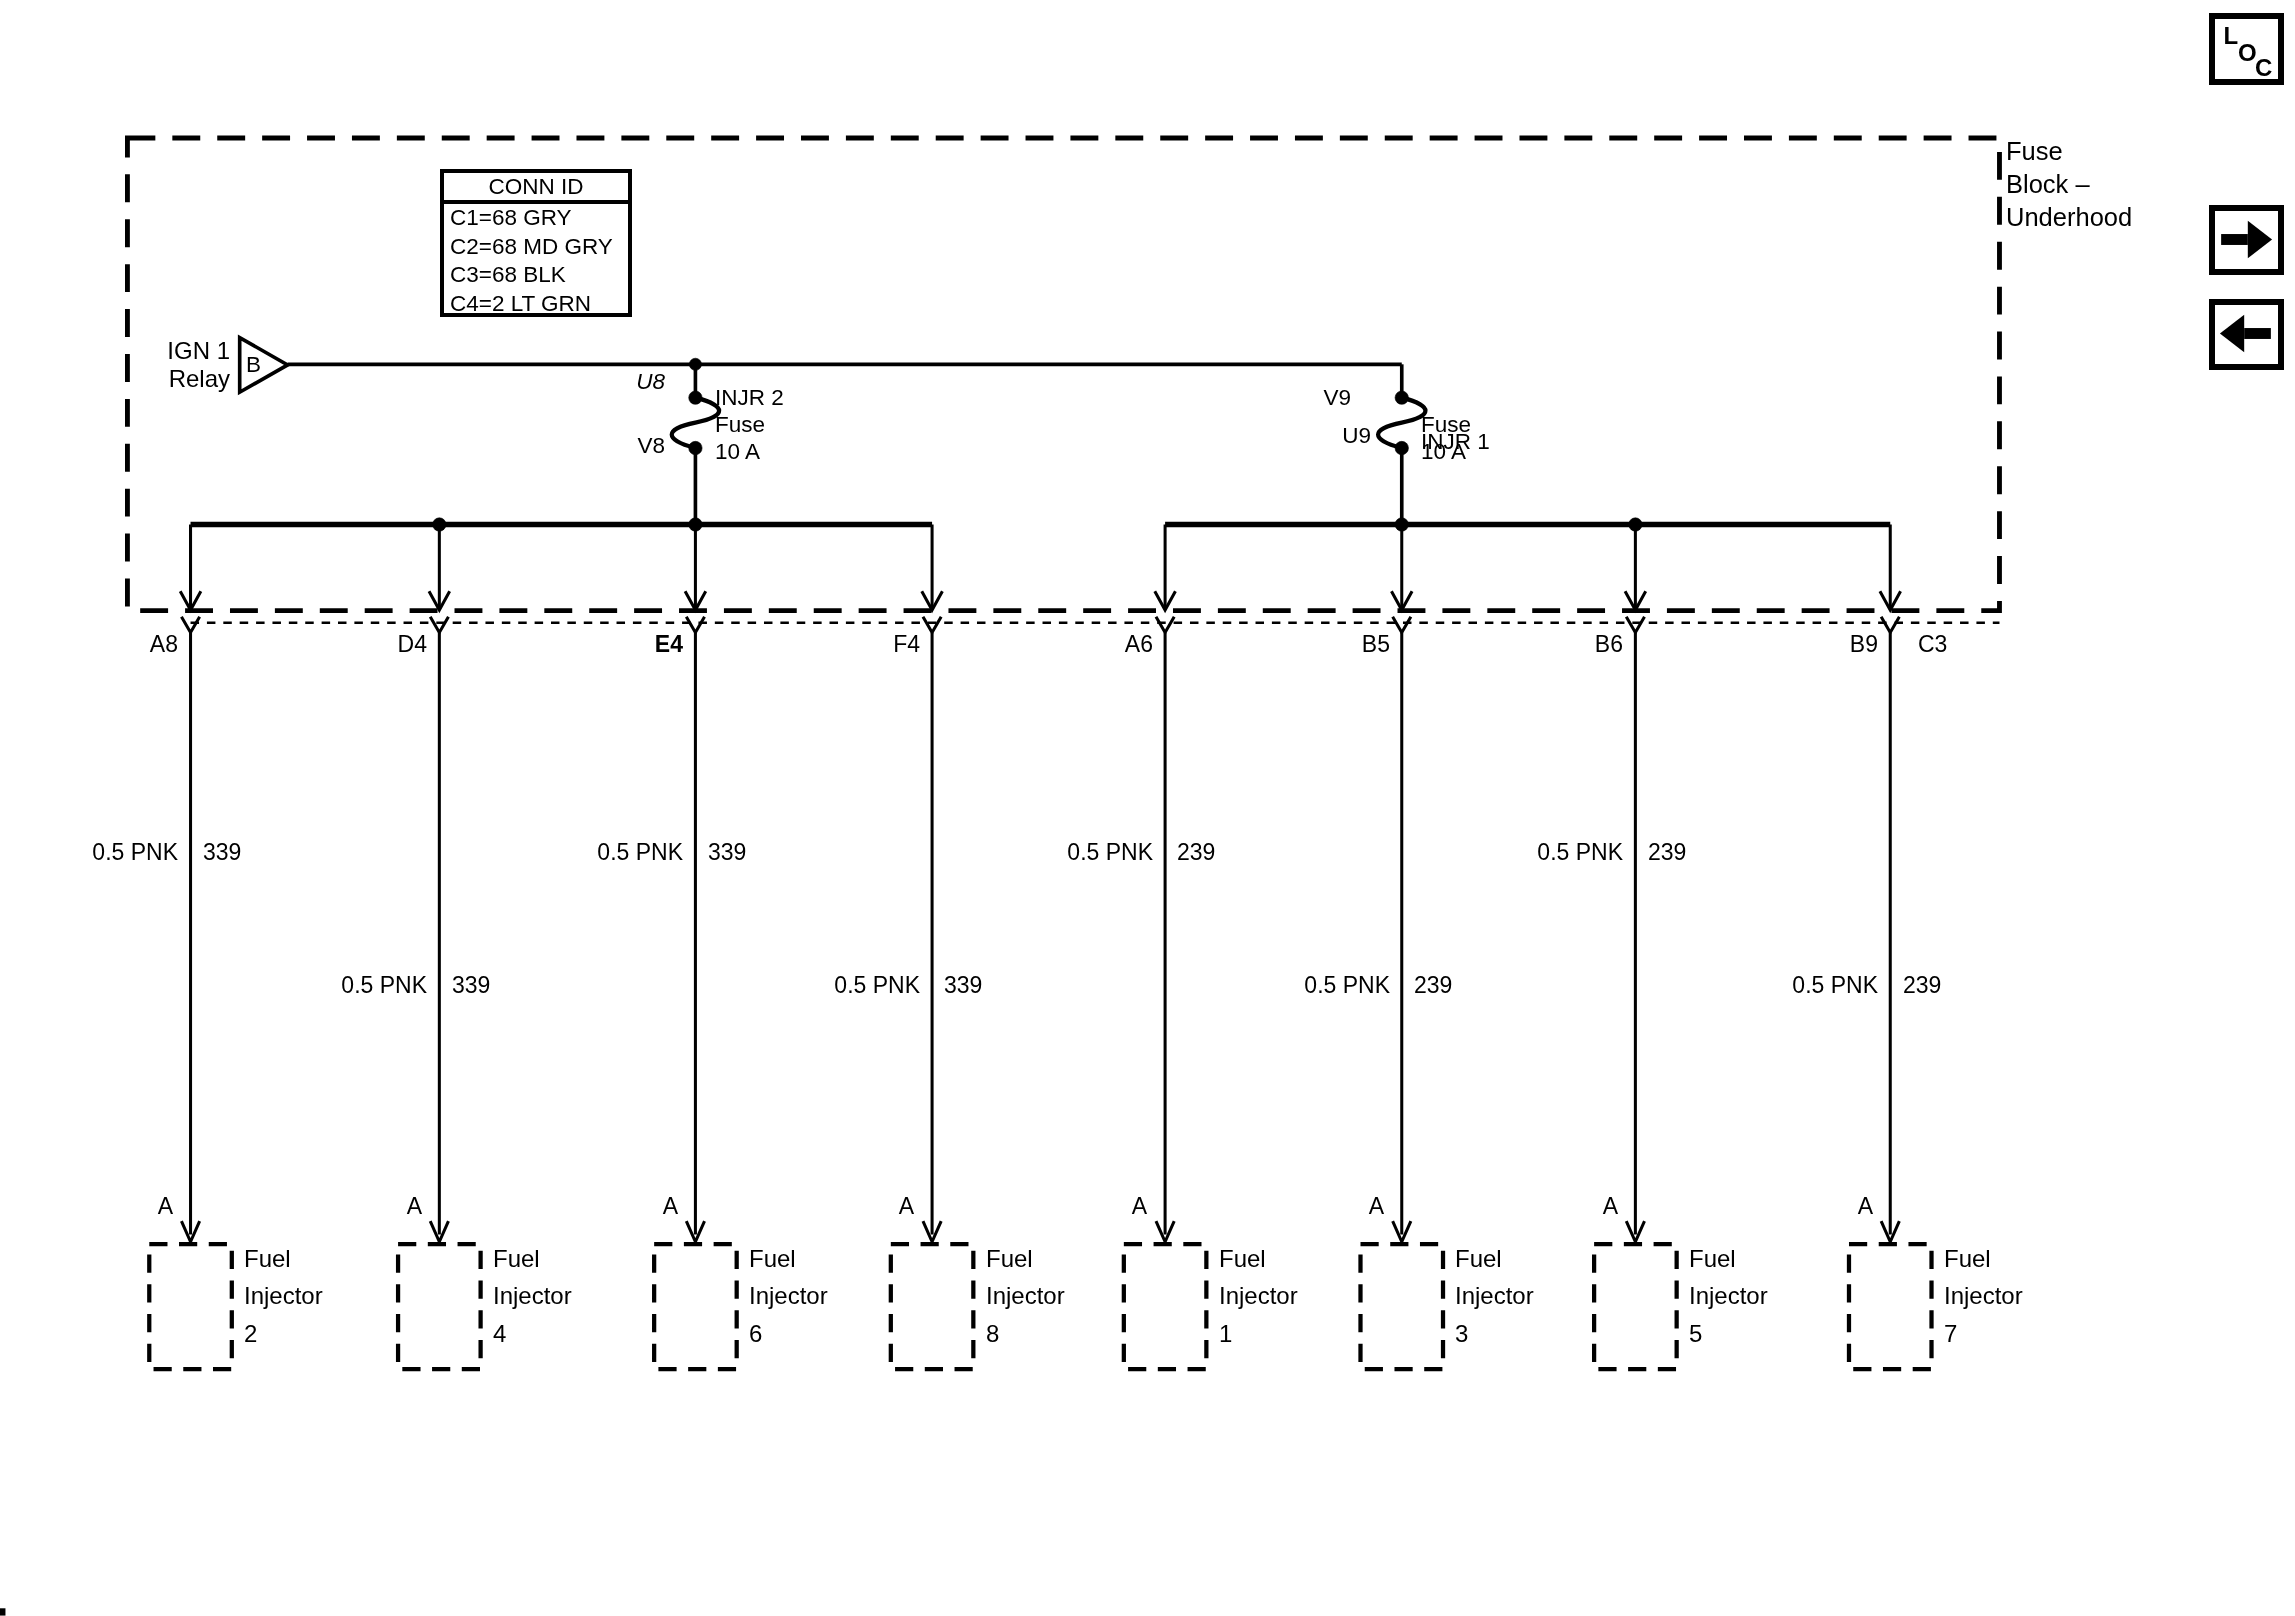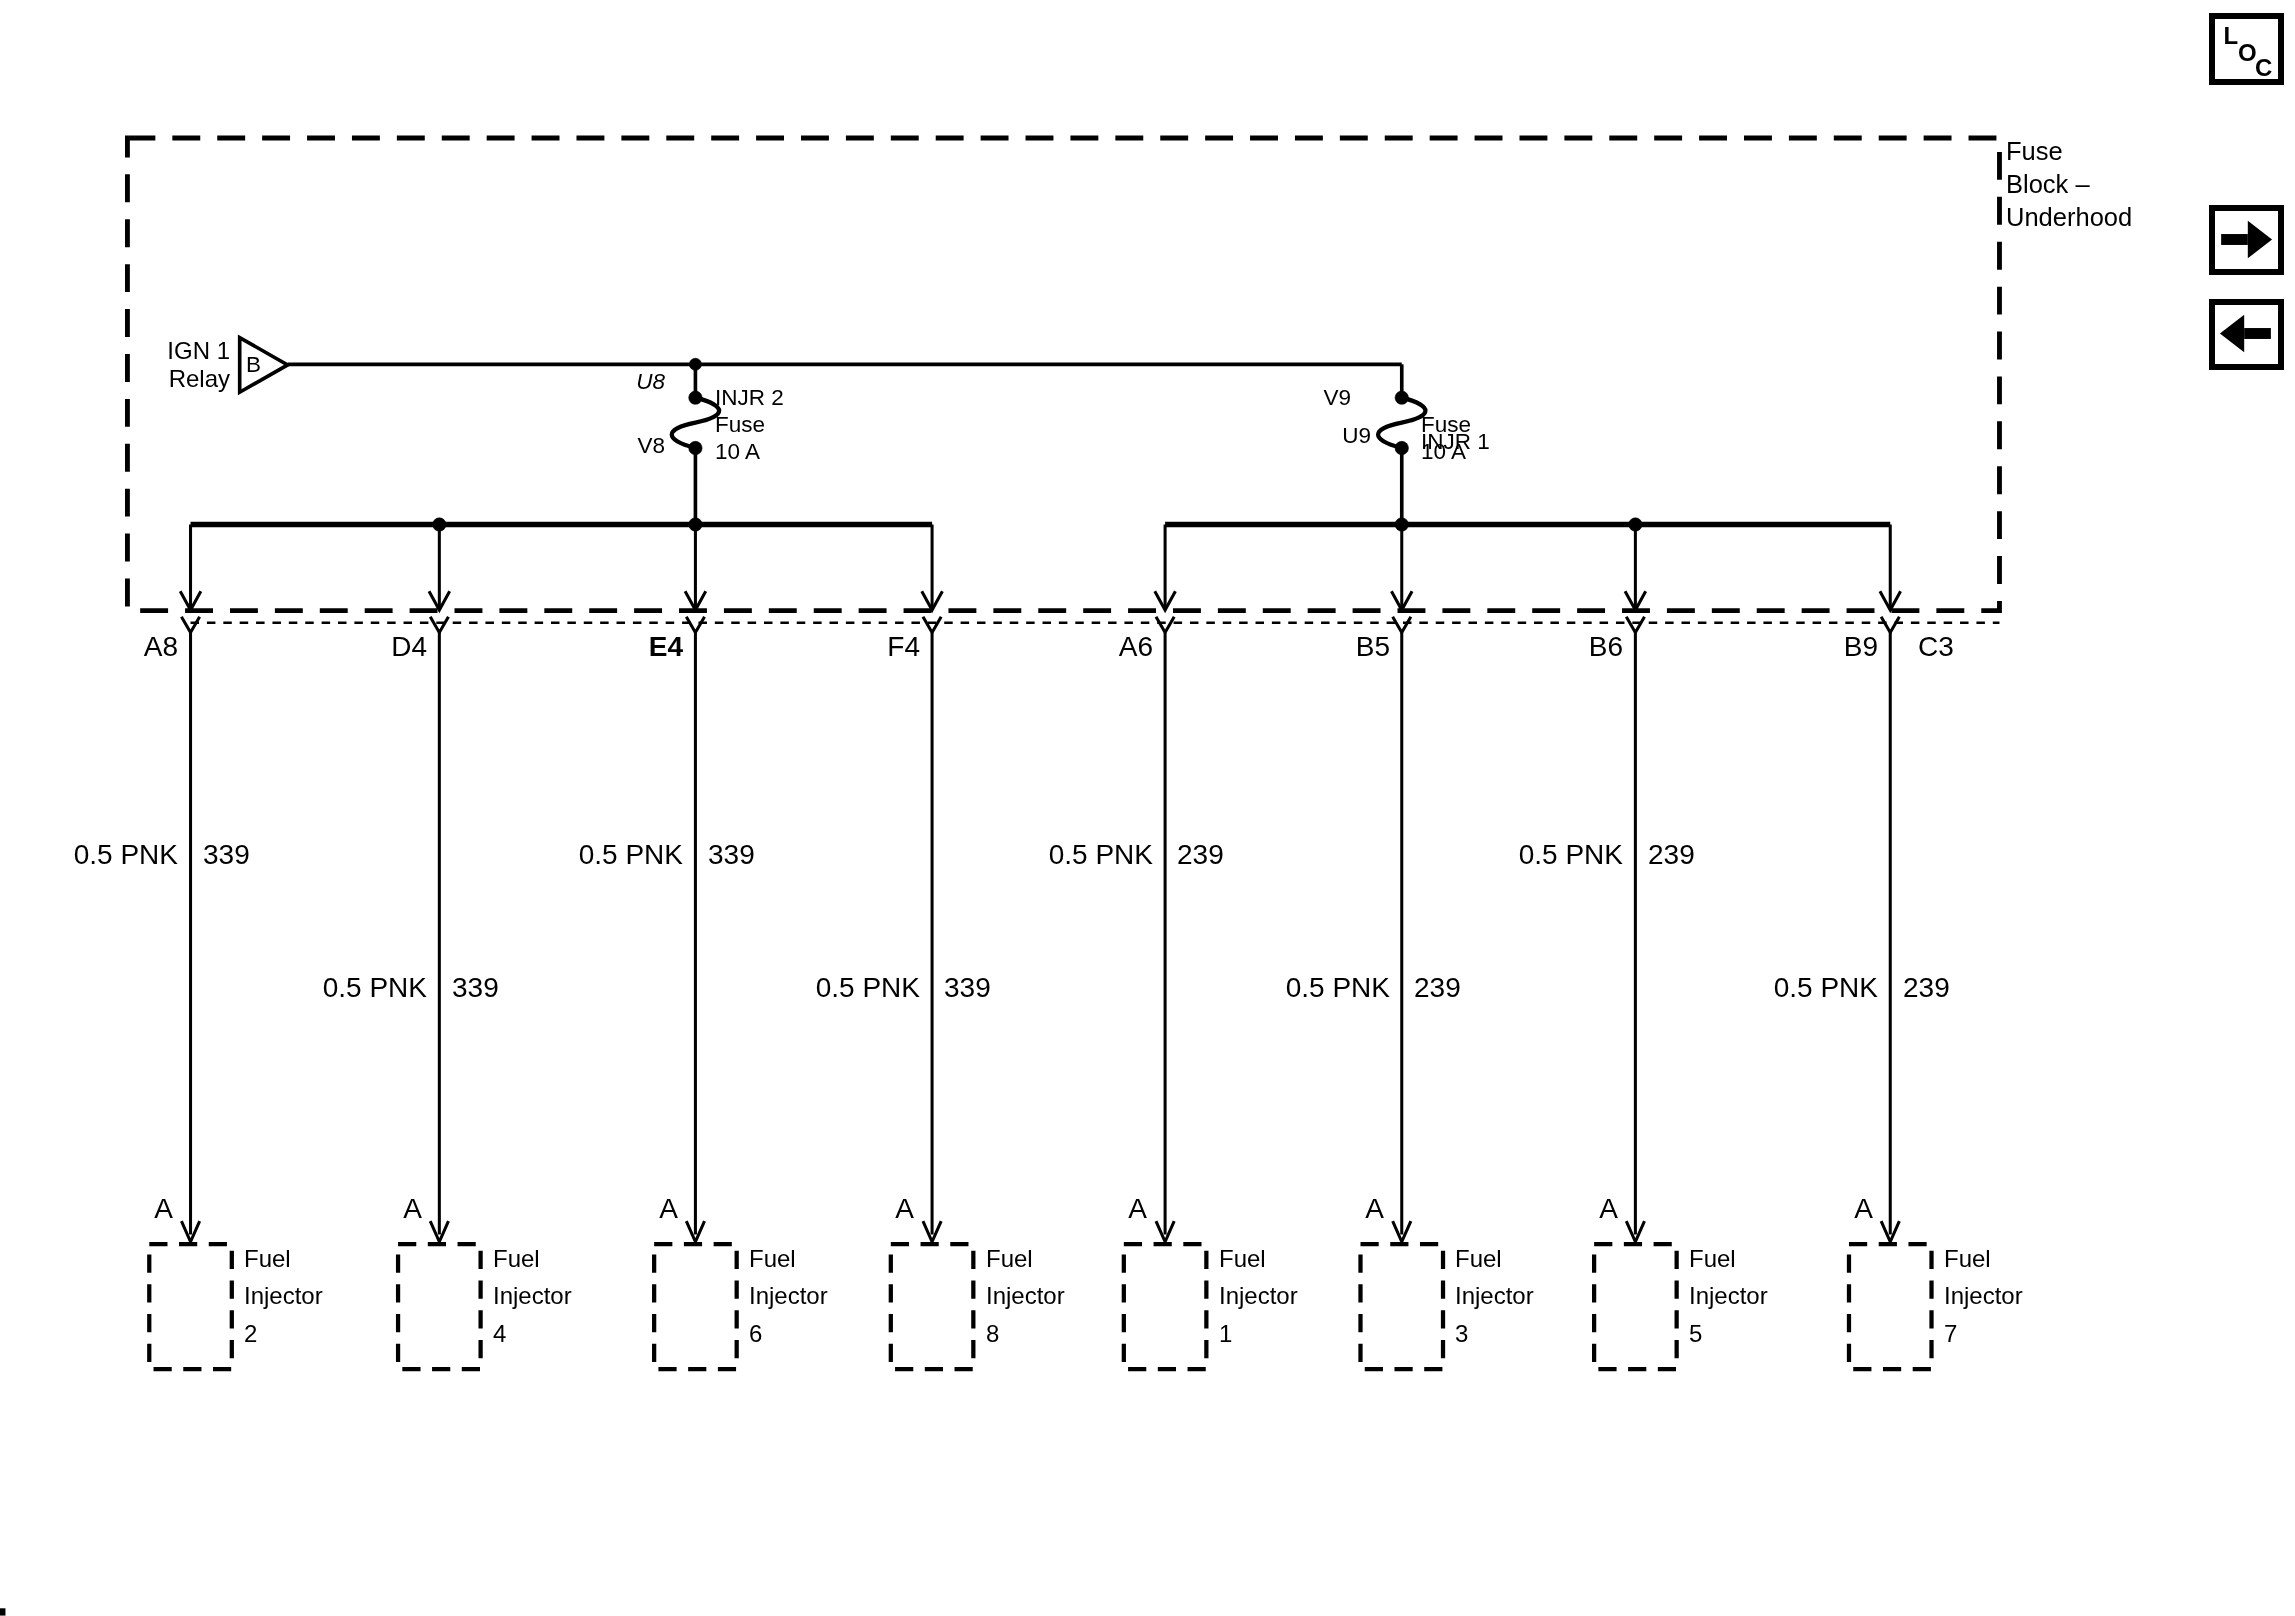--- a/index.html
+++ b/index.html
@@ -1,19 +1,19 @@
 <!DOCTYPE html>
 <html style="font-size:9.7px"><head>
 <meta charset="utf-8">
 <style>
   html,body{margin:0;padding:0;background:#ffffff;}
   #stage{position:relative;width:2295px;height:1617px;background:#fff;overflow:hidden;
          font-family:"Liberation Sans", sans-serif;color:#000;}
   svg.art{position:absolute;left:0;top:0;}
-  .t{position:absolute;white-space:nowrap;font-size:28px;line-height:1.15;color:#000;}
+  .t{position:absolute;white-space:nowrap;font-size:23px;line-height:1.15;color:#000;}
   .right{text-align:right;}
   .f36{font-size:22.5px;}
   .f38{font-size:24px;}
   .title{font-size:25.5px;line-height:33px;}
   
   .conn-table{position:absolute;left:440px;top:169px;width:192px;height:148px;
               border:4.9px solid #000;box-sizing:border-box;background:#fff;}
   .conn-table .hdr{border-bottom:4.2px solid #000;height:27px;font-size:22.5px;
                    display:flex;align-items:center;justify-content:center;}
   .conn-table .row{font-size:22.5px;padding-left:6px;line-height:28.5px;}
@@ -138,20 +138,27 @@
       <rect x="0" y="2650" width="9" height="12" fill="#000" stroke="none"></rect>
     </g>
   </svg>
 
   <div class="t title" style="left:2006px;top:135px;width:285px;white-space:normal;">
     <div>Fuse</div>
     <div>Block –</div>
     <div>Underhood</div>
   </div>
 
+  <div class="conn-table">
+    <div class="hdr">CONN ID</div>
+    <div class="row">C1=68 GRY</div>
+    <div class="row">C2=68 MD GRY</div>
+    <div class="row">C3=68 BLK</div>
+    <div class="row">C4=2 LT GRN</div>
+  </div>
 
   <div class="t right f38" style="left:109px;top:337px;width:121px;">IGN 1</div>
   <div class="t right f38" style="left:109px;top:365px;width:121px;">Relay</div>
   <div class="t f36" style="left:246px;top:352px;">B</div>
 
   <div class="t right f36" style="left:550px;top:369px;width:115px;font-style:italic;">U8</div>
   <div class="t right f36" style="left:550px;top:433px;width:115px;">V8</div>
   <div class="t f36" style="left:715px;top:385px;">INJR 2</div>
   <div class="t f36" style="left:715px;top:412px;">Fuse</div>
   <div class="t f36" style="left:715px;top:439px;">10 A</div>

